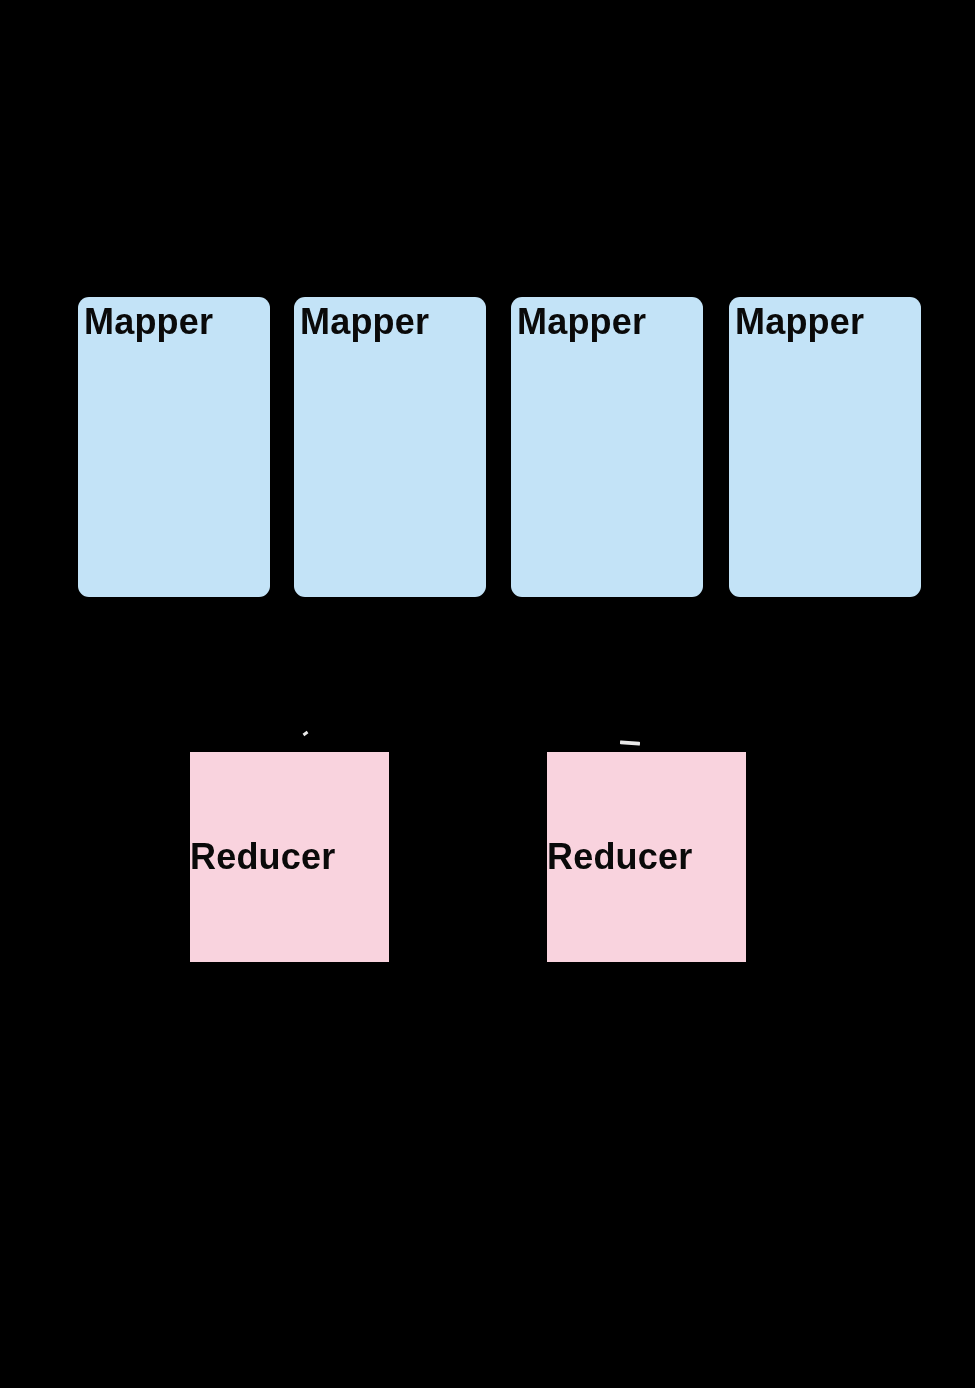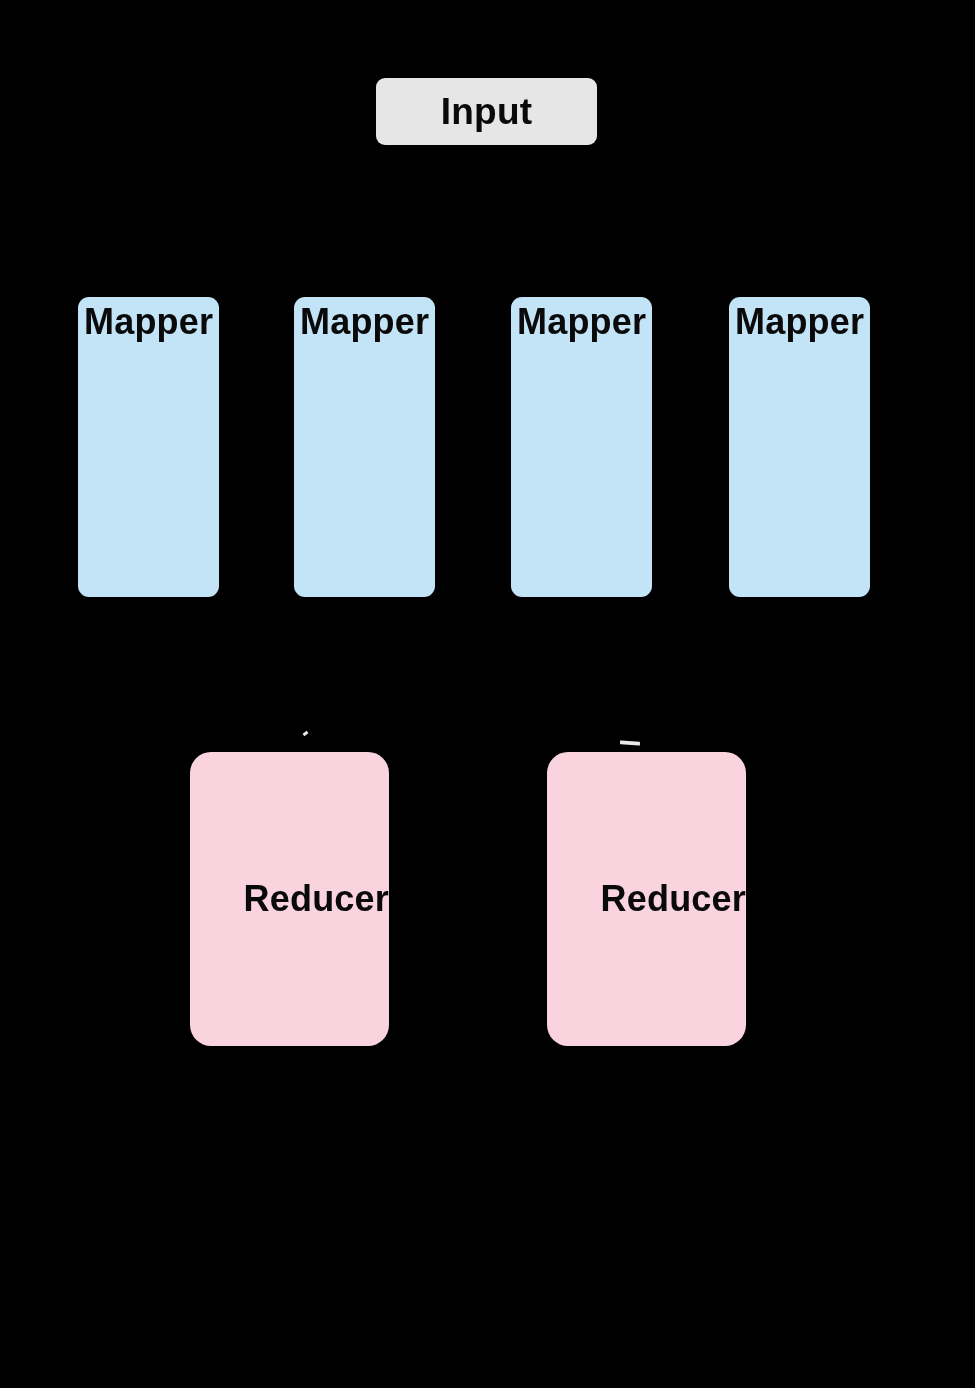--- a/index.html
+++ b/index.html
@@ -35,45 +35,45 @@
     background: #e6e6e6;
     border-radius: 9px;
     display: flex;
     align-items: center;
     justify-content: center;
     font-size: 37px;
   }
   
   .node-mapper {
     top: 297px;
-    width: 141px;
+    width: 192px;
     height: 300px;
     background: #c3e3f7;
     border-radius: 11px;
     font-size: 36px;
     padding: 6px 0 0 6px;
     line-height: 1.08;
     text-align: left;
     white-space: nowrap;
   }
   .mapper-0 { left: 78px; }
   .mapper-1 { left: 294px; }
   .mapper-2 { left: 511px; }
   .mapper-3 { left: 729px; }
   
   .node-reducer {
     top: 752px;
     width: 199px;
-    height: 294px;
+    height: 210px;
     background: #f9d3de;
-    border-radius: 21px;
+    border-radius: 0;
     font-size: 36px;
     display: flex;
     align-items: center;
-    justify-content: flex-end;
+    justify-content: flex-start;
   }
   .reducer-0 { left: 190px; }
   .reducer-1 { left: 547px; }
   
   .node-results {
     left: 339px;
     top: 1205px;
     width: 296px;
     height: 102px;
     background: #ffeaaa;
@@ -138,23 +138,20 @@
       <path d="M813,597 L813,690 L647,690 L647,748" stroke="#000000"></path>
 
       <path d="M289,1046 L289,1140 L486,1140 L486,1201" stroke="#000000"></path>
       <path d="M647,1046 L647,1140 L486,1140 L486,1201" stroke="#000000"></path>
     </g>
   </svg>
 
   <div class="arrow-sliver sliver-a"></div>
   <div class="arrow-sliver sliver-b"></div>
 
-  <div class="node node-input" style="background: rgb(230, 230, 230); color: rgb(10, 10, 10);">
-    <span>Input</span>
-  </div>
 
   <div class="node node-mapper mapper-0" style="background: rgb(195, 227, 247); color: rgb(10, 10, 10);">
     <span>Mapper</span>
   </div>
   <div class="node node-mapper mapper-1" style="background: rgb(195, 227, 247); color: rgb(10, 10, 10);">
     <span>Mapper</span>
   </div>
   <div class="node node-mapper mapper-2" style="background: rgb(195, 227, 247); color: rgb(10, 10, 10);">
     <span>Mapper</span>
   </div>

